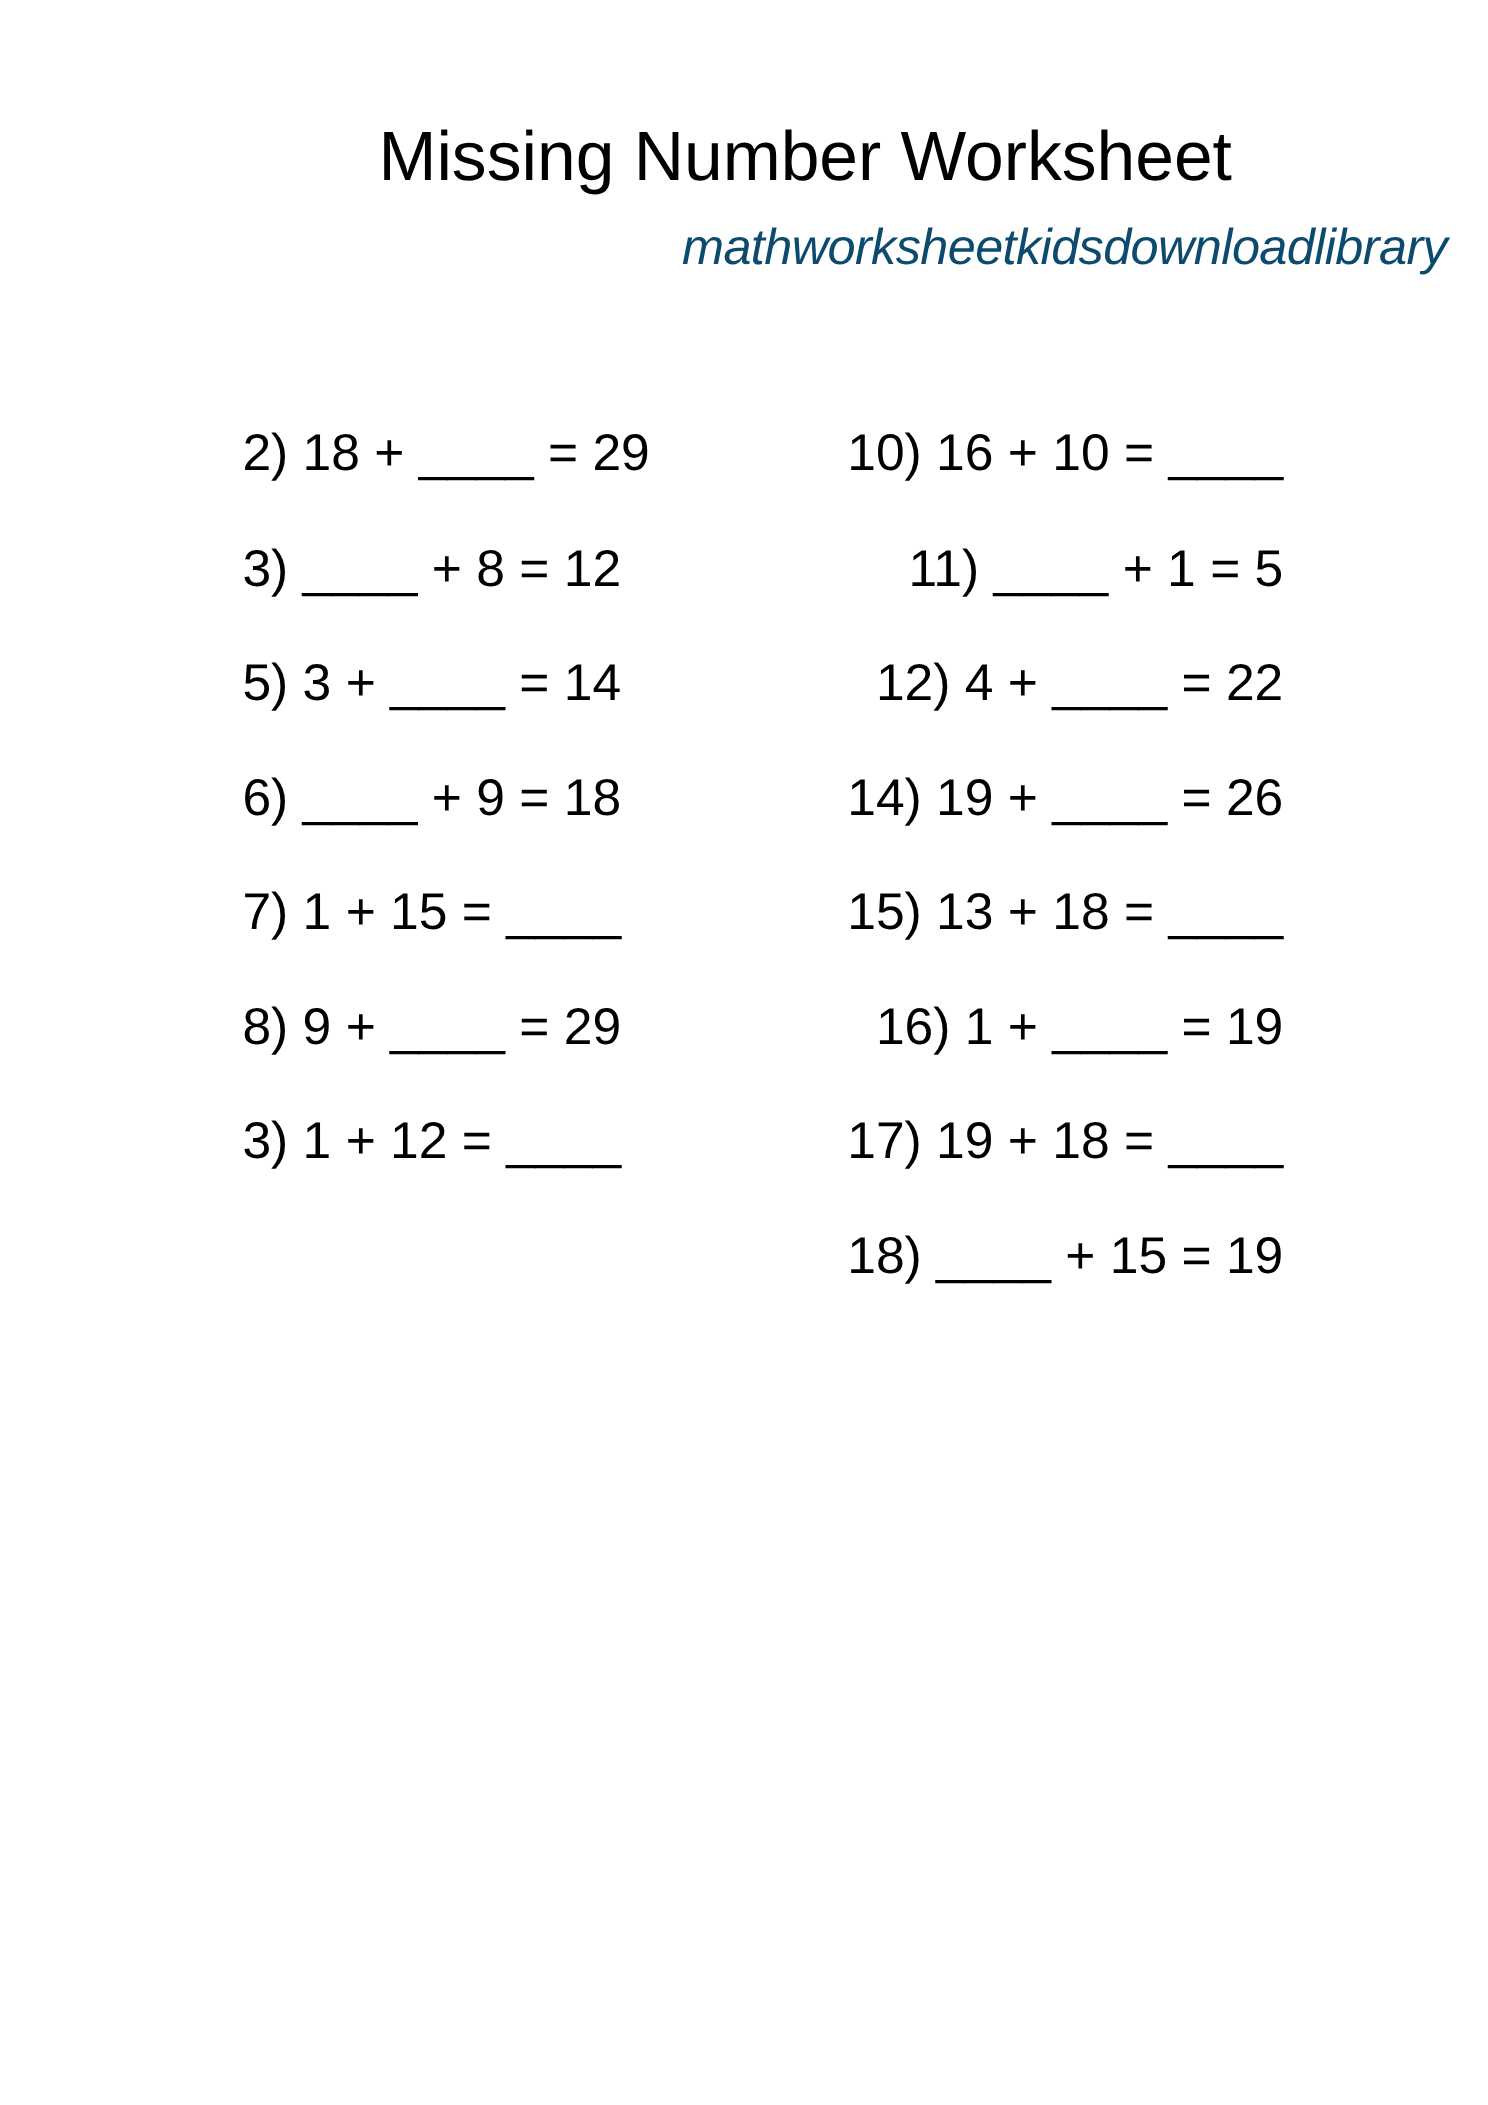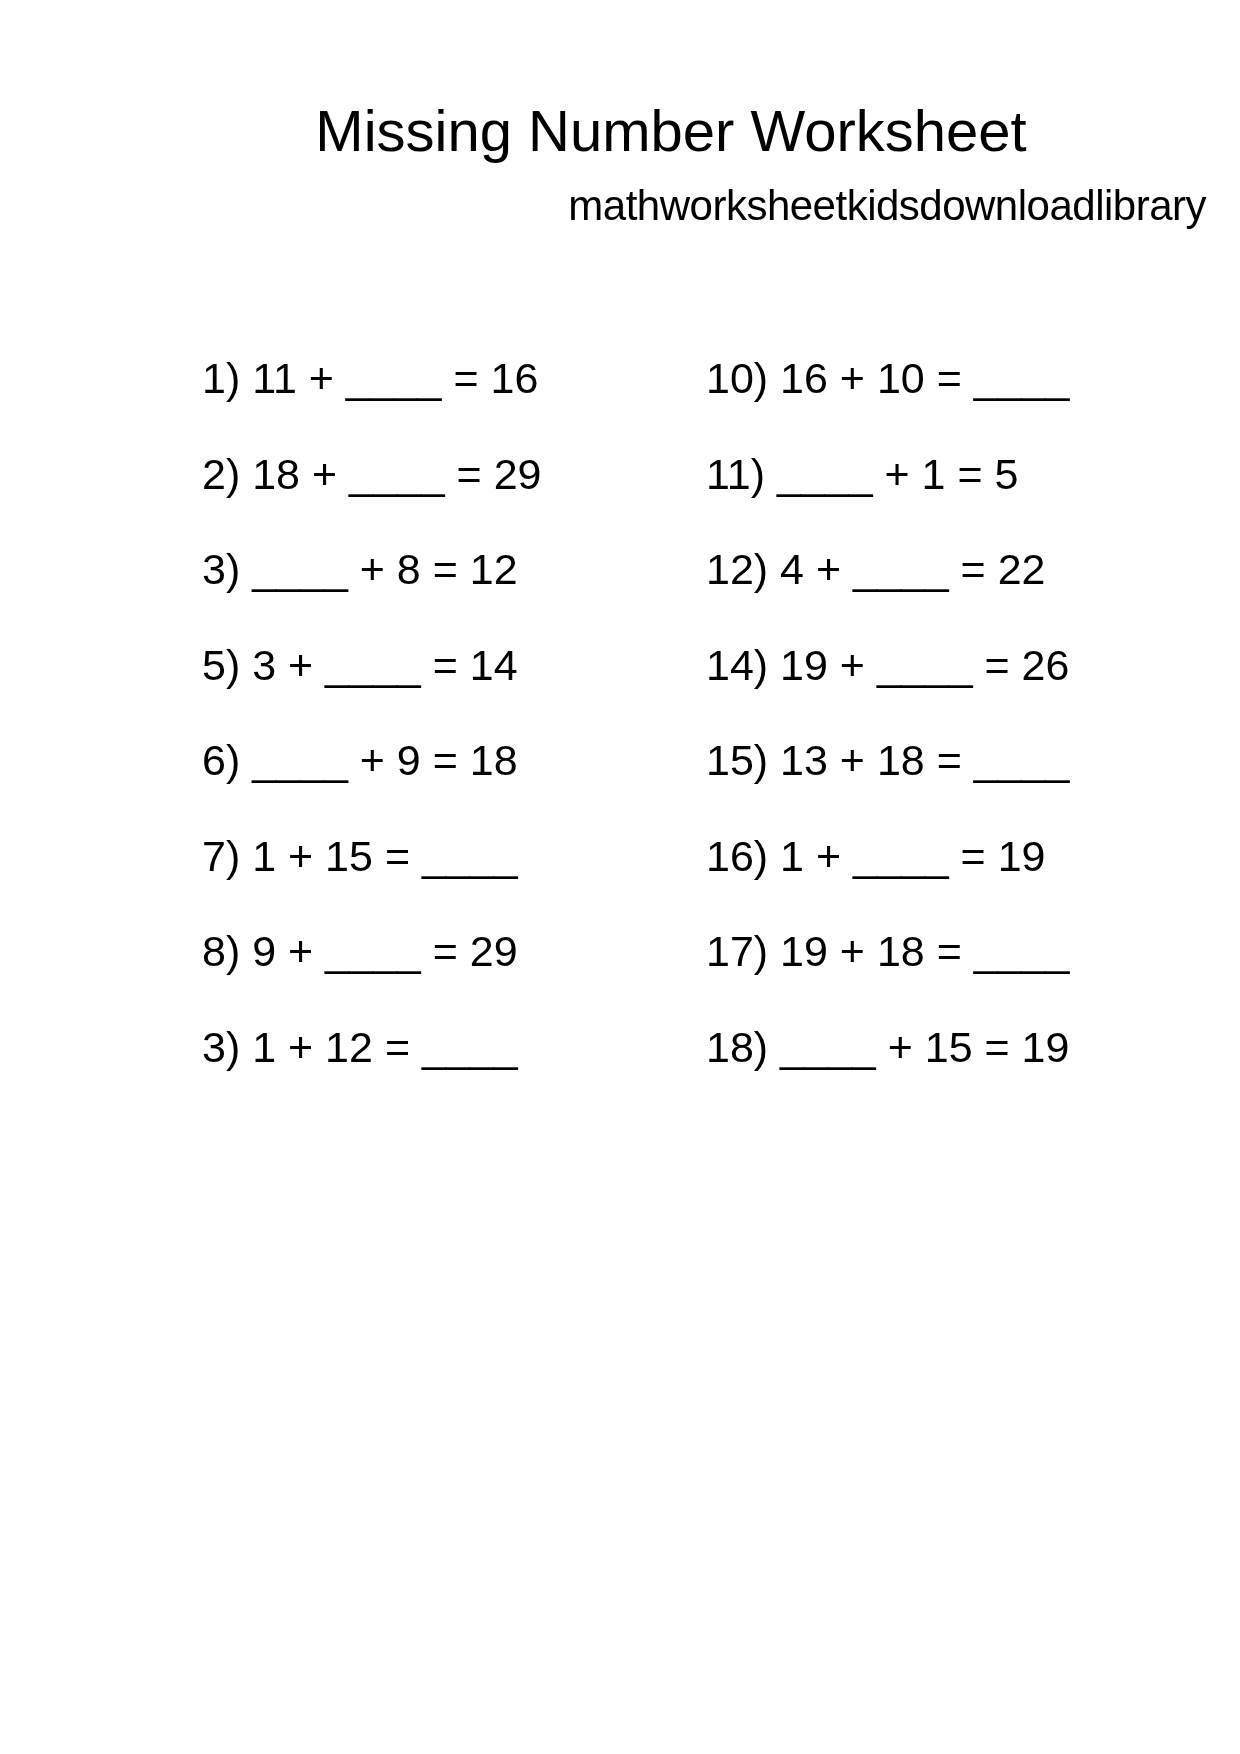--- a/index.html
+++ b/index.html
@@ -1,34 +1,33 @@
 <!DOCTYPE html>
 <html><head>
 <meta charset="utf-8">
 <style>
   html, body { margin: 0; padding: 0; background: #ffffff; }
   body { width: 1240px; height: 1754px; position: relative; overflow: hidden;
          font-family: "Liberation Sans", sans-serif; color: #000; }
   .title { position: absolute; left: 0; width: 1342px; top: 96px; text-align: center;
            font-size: 58px; line-height: 70px; }
   .subtitle { position: absolute; right: 34px; top: 180px; font-size: 42px;
-              line-height: 52px; color: #000000; letter-spacing: -0.5px; }
+              line-height: 52px; color: #0c4a6e; letter-spacing: -0.5px; font-style: italic; }
   .col { position: absolute; top: 352px; }
   .col.left { left: 202px; }
-  .col.right { left: 706px; }
+  .col.right { left: 706px; text-align: right; }
   .problem { height: 95.5px; font-size: 43px; line-height: 52px; white-space: pre; }
 </style>
 </head>
 <body>
 
 <div class="title">Missing Number Worksheet</div>
 <div class="subtitle">mathworksheetkidsdownloadlibrary</div>
 
 <div class="col left">
-  <div class="problem">1) 11 + ____ = 16</div>
   <div class="problem">2) 18 + ____ = 29</div>
   <div class="problem">3) ____ + 8 = 12</div>
   <div class="problem">5) 3 + ____ = 14</div>
   <div class="problem">6) ____ + 9 = 18</div>
   <div class="problem">7) 1 + 15 = ____</div>
   <div class="problem">8) 9 + ____ = 29</div>
   <div class="problem">3) 1 + 12 = ____</div>
 </div>
 
 <div class="col right">

